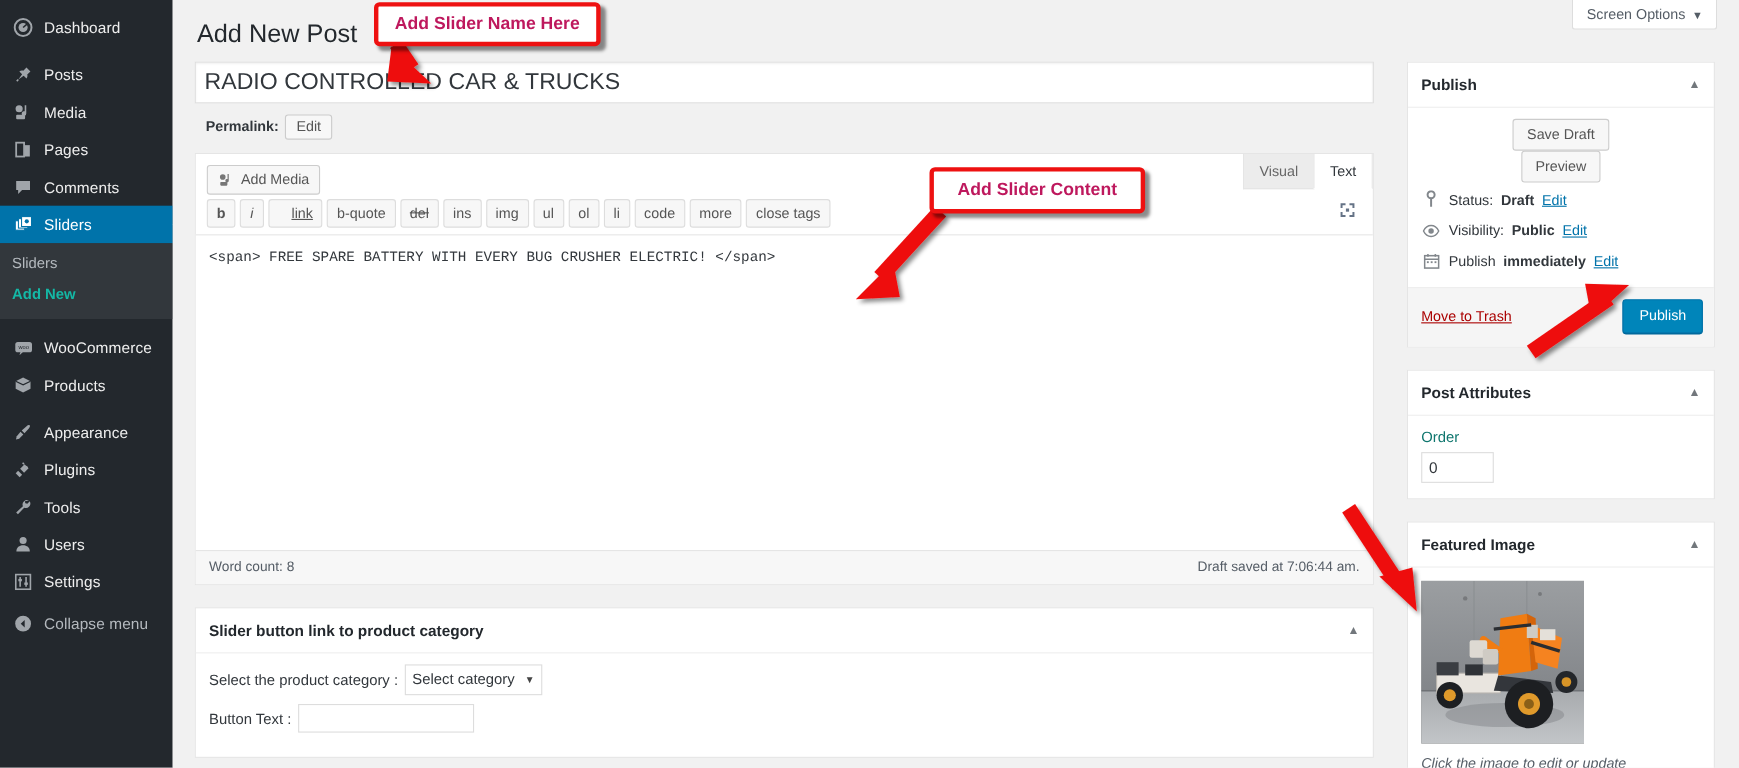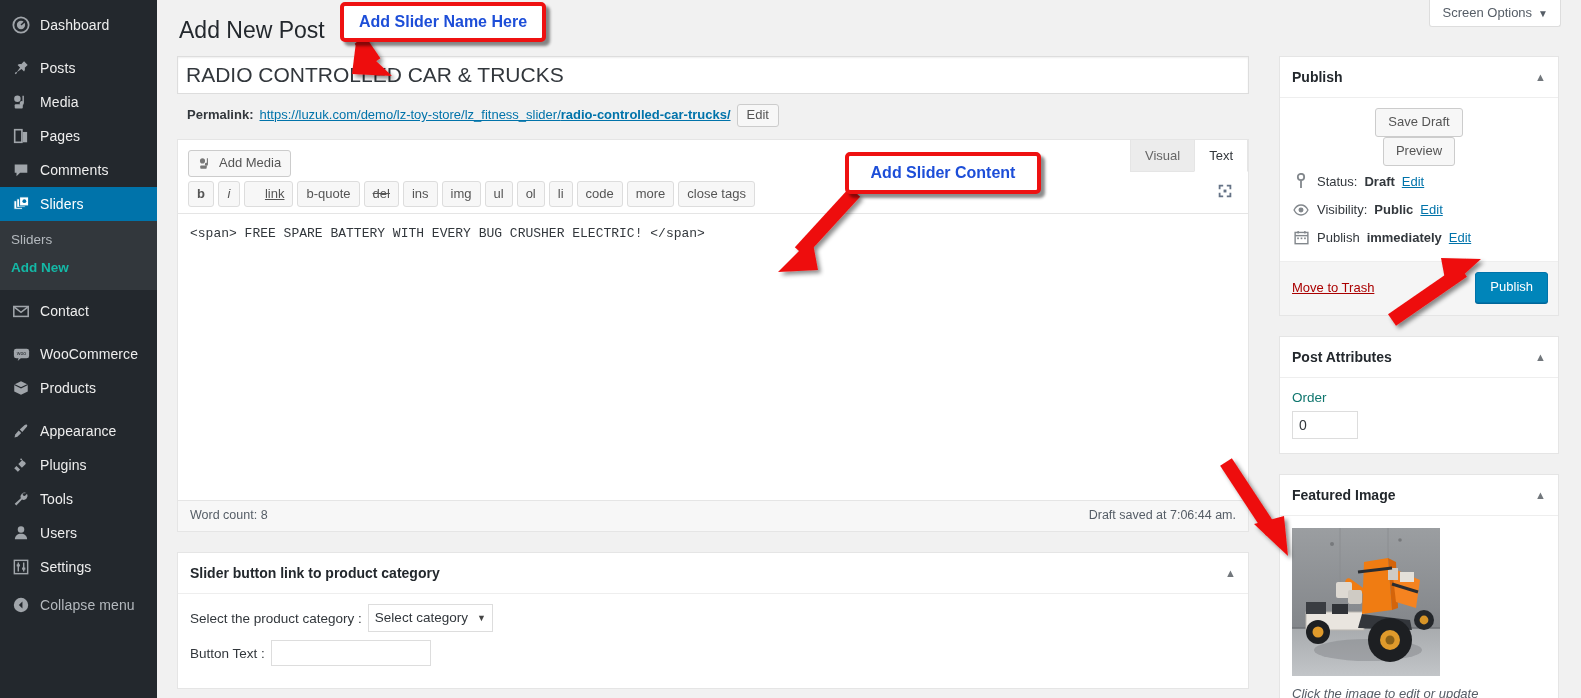--- a/index.html
+++ b/index.html
@@ -260,21 +260,21 @@
   .featured-caption {
     margin-top: 10px; font-size: 13px; font-style: italic; color: #555d66;
   }
 
   
   .anno {
     position: absolute;
     background: #fff;
     border: 4px solid #ee1111;
     border-radius: 5px;
-    color: #1d4ed8;
+    color: #be185d;
     font-size: 16px;
     font-weight: bold;
     display: flex; align-items: center; justify-content: center;
     box-shadow: 4px 4px 3px rgba(0,0,0,.45);
     z-index: 50;
     white-space: nowrap;
     padding: 0 24px;
   }
   .anno-name { left: 340px; top: 2px; width: 206px; height: 40px; }
   .anno-content { left: 845px; top: 152px; width: 196px; height: 42px; }
@@ -353,29 +353,20 @@
         </svg>
       </span>
       <span class="mi-label">Sliders</span>
     </div>
 
     <div class="submenu">
       <div class="submenu-item">Sliders</div>
       <div class="submenu-item current">Add New</div>
     </div>
 
-    <div class="menu-item" style="margin-top:4px;">
-      <span class="mi-icon">
-        <svg width="18" height="18" viewBox="0 0 20 20">
-            <rect x="2" y="5" width="16" height="11" fill="none" stroke="#a0a5aa" stroke-width="1.7"></rect>
-            <path d="M2.6 5.6 L10 11.4 L17.4 5.6" fill="none" stroke="#a0a5aa" stroke-width="1.7"></path>
-          </svg>
-      </span>
-      <span class="mi-label">Contact</span>
-    </div>
 
     <div class="menu-sep"></div>
 
     <div class="menu-item">
       <span class="mi-icon">
         <svg width="19" height="19" viewBox="0 0 20 20">
             <rect x="2" y="4" width="16" height="10" rx="2.5" fill="#a0a5aa"></rect>
             <path d="M7 13.5 l-1 3.3 l3.6 -3.3 z" fill="#a0a5aa"></path>
             <text x="10" y="11" font-size="5.4" fill="#23282d" text-anchor="middle" font-family="Liberation Sans">woo</text>
           </svg>
@@ -466,21 +457,20 @@
     </div>
 
     <div class="page-title">Add New Post</div>
 
     <div class="post-body">
 
       <input class="title-input" type="text" value="RADIO CONTROLLED CAR &amp; TRUCKS" style="">
 
       <div class="permalink-row">
         <span class="permalink-label">Permalink:</span>
-        <span class="permalink-link"><span>https://luzuk.com/demo/lz-toy-store/lz_fitness_slider/</span><span class="slug">radio-controlled-car-trucks/</span></span>
         <button class="edit-slug-btn">Edit</button>
       </div>
 
       <div class="postdivrich">
 
         <div class="editor-tabs">
           <div class="editor-tab">Visual</div>
           <div class="editor-tab active">Text</div>
         </div>
 

